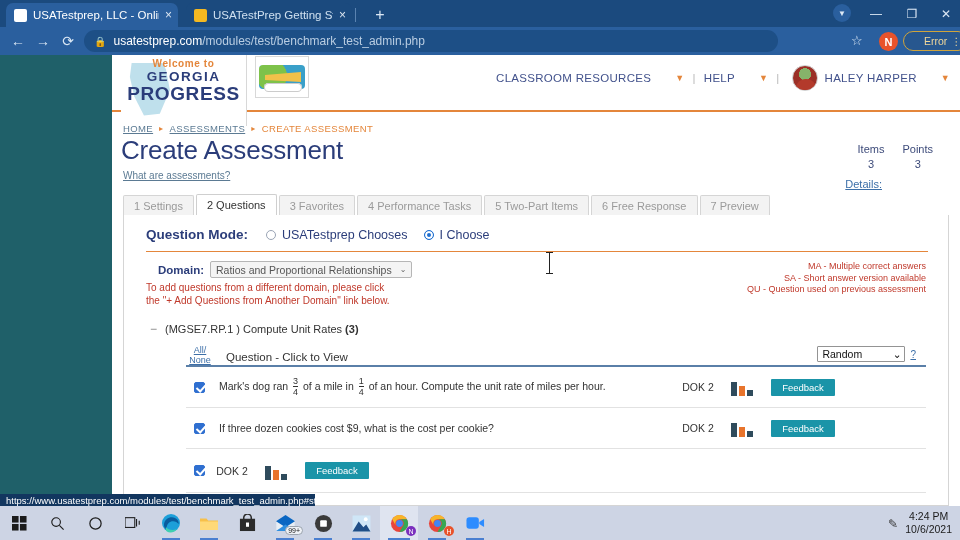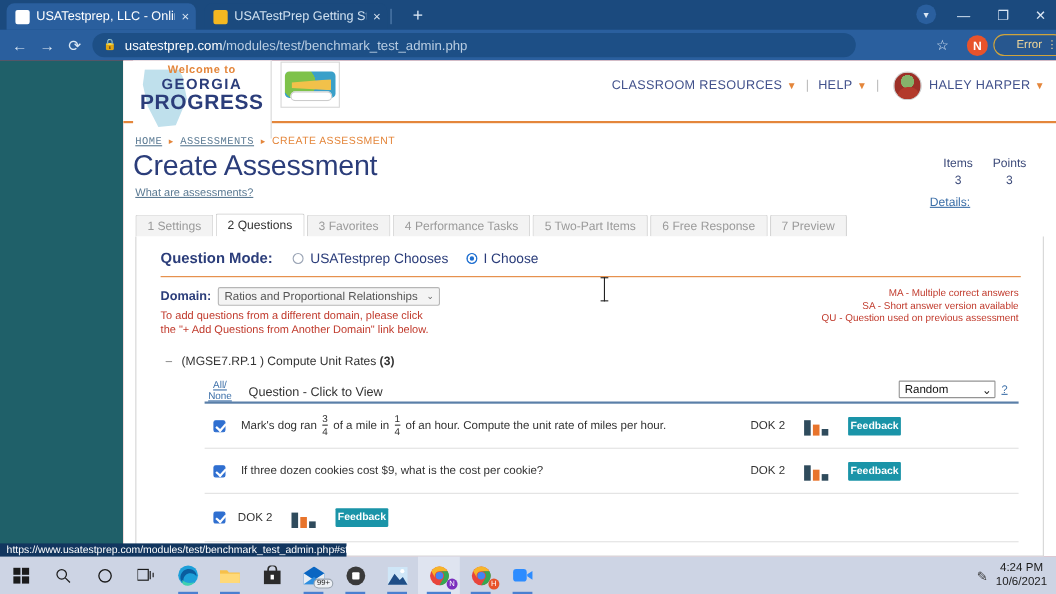--- a/index.html
+++ b/index.html
@@ -43,21 +43,21 @@
   .url .dim { color:#b9cde2; }
   .star { position:absolute; left:851px; top:6px; font-size:13px; color:#dbe8f5; }
   .avatar-n { position:absolute; left:879px; top:5px; width:19px; height:19px; border-radius:50%;
               background:#e8532b; color:#fff; font-size:11px; font-weight:bold;
               display:flex; align-items:center; justify-content:center; }
   .errorpill { position:absolute; left:903px; top:4px; height:20px; padding:0 6px 0 20px;
                border:1px solid #cfa43c; border-radius:10px; display:flex; align-items:center;
                color:#f0d79a; font-size:10.5px; background:#27578f; }
   .errorpill .dots { margin-left:4px; letter-spacing:0; font-size:10px; }
 
-  .viewport { position:absolute; left:0; top:55px; width:960px; height:451px; background:#ef4444; }
+  .viewport { position:absolute; left:0; top:55px; width:960px; height:451px; background:#d946ef; }
   .leftpanel { position:absolute; left:0; top:0; width:112px; height:451px; background:#1f6069; }
   .page { position:absolute; left:112px; top:0; width:848px; height:451px; background:#ffffff; overflow:hidden; }
 
   
   .sitehead { position:relative; height:57px; border-bottom:2px solid #e4863b; background:#fff; }
   .logo { position:absolute; left:9px; top:-1px; width:126px; height:72px; border-right:1px solid #d8d8d8;
           background:#fff; padding-top:4px; text-align:center; overflow:hidden; }
   .logo .stateshape { position:absolute; left:8px; top:8px; width:44px; height:54px;
         background:#bfe0ec; clip-path: polygon(6% 2%, 76% 2%, 84% 14%, 93% 52%, 70% 96%, 34% 99%, 12% 64%, 2% 28%); }
   .logo .w1 { position:relative; font-size:10px; color:#e4863b; font-weight:bold; letter-spacing:.6px; }
@@ -66,32 +66,32 @@
   .liftoff { position:absolute; left:143px; top:1px; width:54px; height:42px; border:1px solid #d8d8d8;
              background:#fff; display:flex; align-items:center; justify-content:center; }
   .liftoff-inner { width:46px; height:24px; border-radius:4px;
         background: radial-gradient(circle at 28% 45%, #7ec24a 0 42%, #3aa0c9 43% 100%); position:relative; }
   .liftoff-inner:after { content:""; position:absolute; left:6px; right:4px; top:7px; height:10px;
         background:#f2c14a; clip-path: polygon(0 30%,100% 0,100% 100%,0 80%); }
   .liftoff-cloud { position:absolute; left:5px; bottom:-3px; width:38px; height:9px; background:#fff;
         border-radius:9px; box-shadow:0 0 0 1px #ccc inset; }
   .topnav { position:absolute; right:10px; top:10px; display:flex; align-items:center;
             font-size:11.5px; color:#42528c; letter-spacing:.3px; }
-  .topnav .item { display:flex; align-items:center; }
+  .topnav .item { display:flex; align-items:center;gap:20px; }
   .caret { color:#e4863b; font-size:9px; margin-left:4px; }
   .navsep { color:#b9b9b9; margin:0 8px; }
   .userpic { width:26px; height:26px; border-radius:50%; margin:0 7px 0 4px;
              background: radial-gradient(circle at 50% 34%, #86b36a 0 30%, #9c3027 31% 100%);
              border:1px solid #cfcfcf; position:relative; overflow:hidden; }
   .userpic:after { content:""; position:absolute; left:3px; bottom:0; width:20px; height:11px;
              background:#b33a2b; border-radius:9px 9px 0 0; }
 
   
   .crumbs { position:absolute; left:11px; top:68px; font-size:9.5px; letter-spacing:.4px; display:flex; align-items:center; }
-  .crumbs a { color:#5b7a93; text-decoration:underline;font-family:Liberation Mono, monospace; }
+  .crumbs a { color:#5b7a93; text-decoration:underline; }
   .crumbs .cur { color:#e4863b; }
   .crumbs .arw { color:#e4863b; margin:0 6px; font-size:8px; }
   .ptitle { position:absolute; left:9px; top:80px; font-size:26px; color:#2b3d7a; letter-spacing:-.2px; }
   .whatare { position:absolute; left:11px; top:115px; font-size:10px; color:#5b7a93; text-decoration:underline; }
 
   .detailsbox { position:absolute; right:18px; top:88px; text-align:center; }
   .detailsbox table { border-collapse:collapse; }
   .detailsbox th { font-size:11px; color:#3d4b7a; font-weight:normal; padding:0 9px 3px; }
   .detailsbox td { font-size:11px; color:#3d4b7a; text-align:center; padding:0 9px; }
   .detailslink { position:absolute; right:78px; top:123px; font-size:11px; color:#3c6fa8; text-decoration:underline; }
@@ -108,21 +108,21 @@
            border:1px solid #d5d5d5; border-top:none; background:#fff; }
   .qmode { position:absolute; left:22px; top:12px; display:flex; align-items:center; }
   .qmode .lbl { font-size:13.5px; color:#2b3d7a; font-weight:bold; margin-right:18px; }
   .radio { width:10px; height:10px; border-radius:50%; border:1px solid #9aa4b5; background:#fff;
            display:inline-block; margin-right:6px; vertical-align:-1px; }
   .radio.sel { border-color:#1f6fd0; background:#1f6fd0; box-shadow: inset 0 0 0 2px #ffffff; }
   .ropt { font-size:12.5px; color:#2b3d7a; margin-right:16px; display:flex; align-items:center; }
   .rule { position:absolute; left:22px; top:36px; width:782px; height:1px; background:#e4863b; }
 
   .domrow { position:absolute; left:22px; top:46px; display:flex; align-items:center; }
-  .domlabel { font-size:11.5px; color:#2b3d7a; font-weight:bold; margin-right:6px; }
+  .domlabel { font-size:11.5px; color:#2b3d7a; font-weight:bold; margin-right:6px;margin-left:12px; }
   .select { height:17px; border:1px solid #b6b6b6; background:#f4f4f4; border-radius:2px;
             font-size:10.5px; color:#555; display:flex; align-items:center; padding:0 5px; }
   .select .chev { margin-left:8px; font-size:8px; color:#666; }
   .rednote { position:absolute; left:22px; top:66px; width:400px; font-size:10px; color:#c0392b; line-height:13px; }
   .legend { position:absolute; right:22px; top:46px; text-align:right; font-size:9px; color:#c0392b; line-height:11.5px; }
 
   .stdrow { position:absolute; left:26px; top:107px; display:flex; align-items:center; font-size:11px; color:#333; }
   .minus { color:#888; margin-right:8px; font-size:12px; }
   .stdrow b { margin-left:3px; }
 
@@ -141,22 +141,22 @@
         position:relative; flex:0 0 auto; margin-left:8px; }
   .cb:after { content:""; position:absolute; left:3px; top:0px; width:4px; height:7px;
         border:solid #fff; border-width:0 2px 2px 0; transform:rotate(42deg); }
   .qtext { font-size:10.5px; color:#333; margin-left:14px; width:452px; line-height:13px; }
   .frac { display:inline-block; text-align:center; vertical-align:-5px; margin:0 2px; }
   .frac .n { display:block; font-size:9px; line-height:9px; }
   .frac .b { display:block; border-top:1px solid #333; font-size:9px; line-height:10px; }
   .dok { font-size:10.5px; color:#333; width:54px; text-align:center; }
   .barsicon { width:26px; height:18px; display:flex; align-items:flex-end; gap:2px; margin-left:6px; }
   .barsicon i { display:block; width:6px; }
-  .fb { width:48px; height:17px; background:#1a94a8; color:#fff; font-size:9.5px;
-        display:flex; align-items:center; justify-content:center; border-radius:1px; margin-left:14px;font-weight:bold; }
+  .fb { width:64px; height:17px; background:#1a94a8; color:#fff; font-size:9.5px;
+        display:flex; align-items:center; justify-content:center; border-radius:1px; margin-left:14px; }
 
   .cursor-ibeam { position:absolute; left:546px; top:197px; width:3px; height:22px; }
   .cursor-ibeam:before, .cursor-ibeam:after { content:""; position:absolute; left:0; width:7px; height:1px; background:#222; }
   .cursor-ibeam:before { top:0; } .cursor-ibeam:after { bottom:0; }
   .cursor-ibeam span { position:absolute; left:3px; top:0; width:1px; height:22px; background:#222; }
 
   .statusbar { position:absolute; left:0; top:494px; height:13px; background:#12365f; color:#fff;
                font-size:9.5px; padding:0 6px; display:flex; align-items:center; max-width:315px; }
 
   

